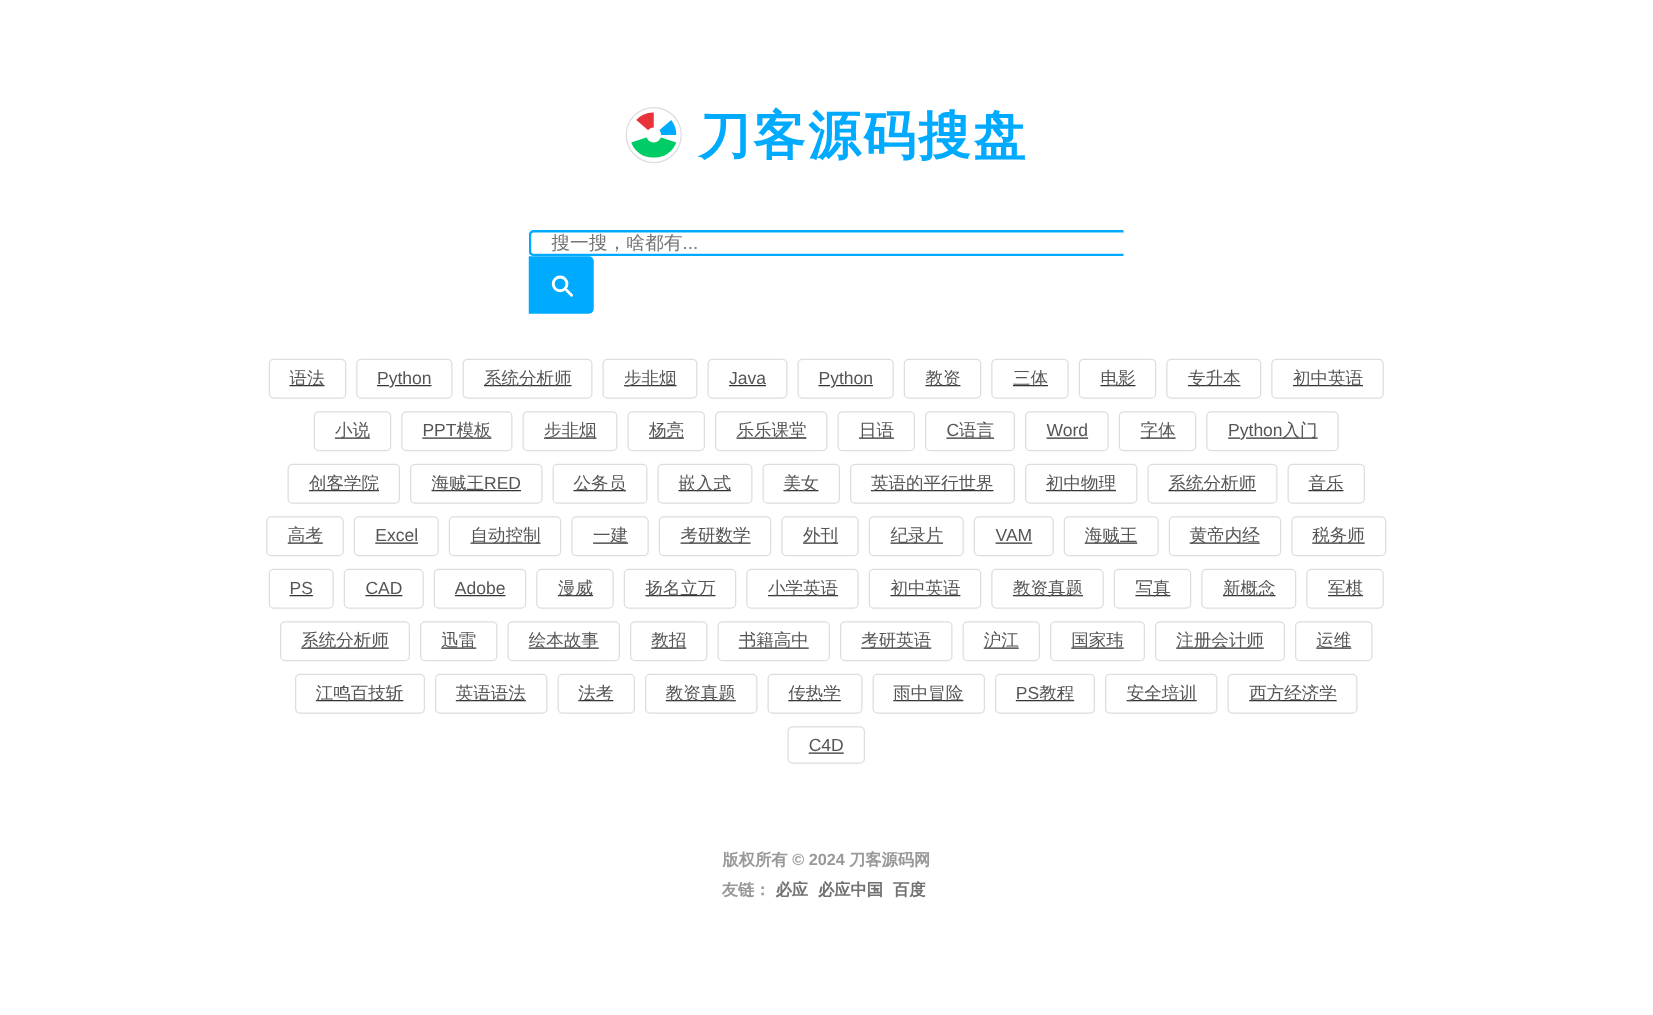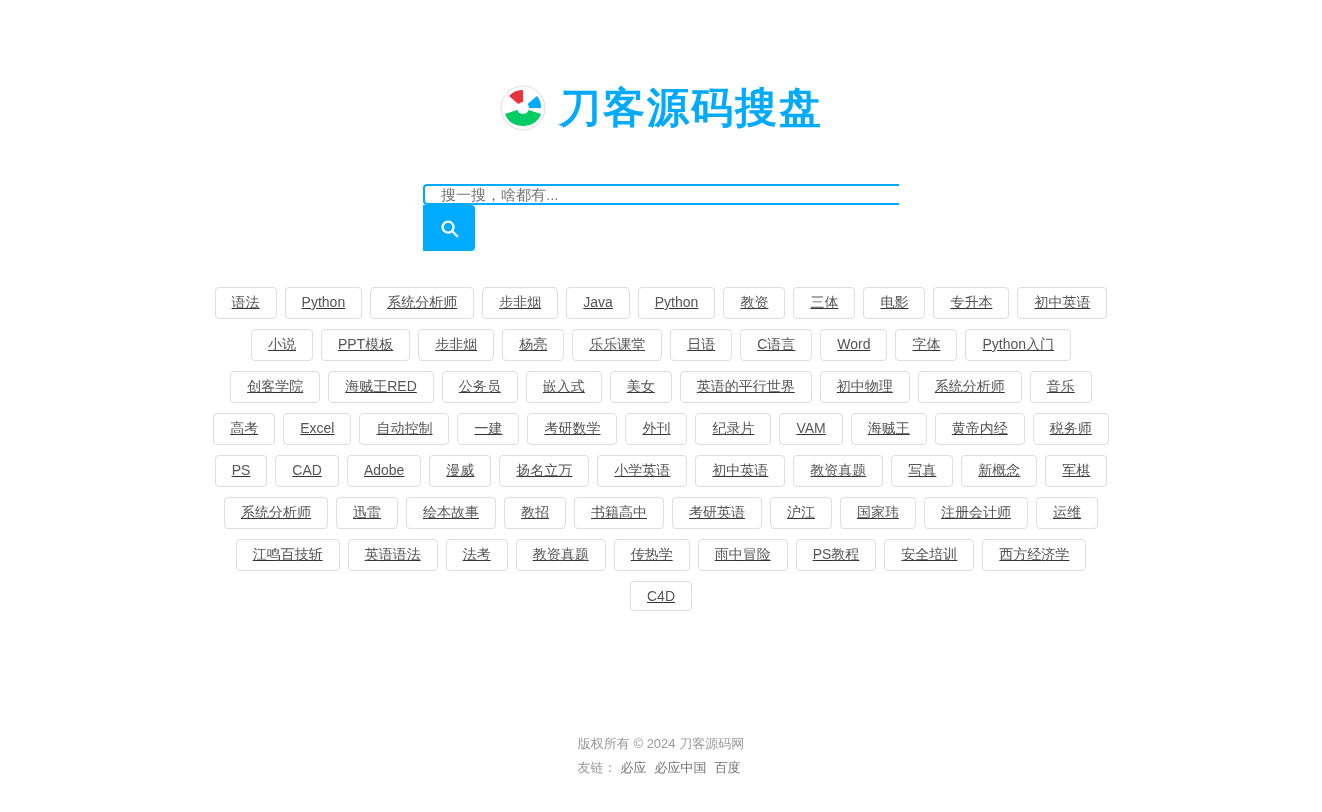--- a/index.html
+++ b/index.html
@@ -84,24 +84,25 @@
       padding: 6px 16px;
       border: 1px solid #ddd;
       border-radius: 4px;
       font-size: 14px;
       color: #555;
       cursor: pointer;
       white-space: nowrap;
       transition: all 0.2s;
     }
     .footer {
-      margin-top: 84px;
-      text-align: center;
+      margin-top: 28px;
+      text-align: right;
       font-size: 13px;
       color: #999;
+      font-weight: bold;
     }
     .footer-links {
       margin-top: 6px;
       font-size: 13px;
       color: #999;
     }
     .footer-links a {
       color: #737373;
       text-decoration: none;
       margin: 0 4px;

